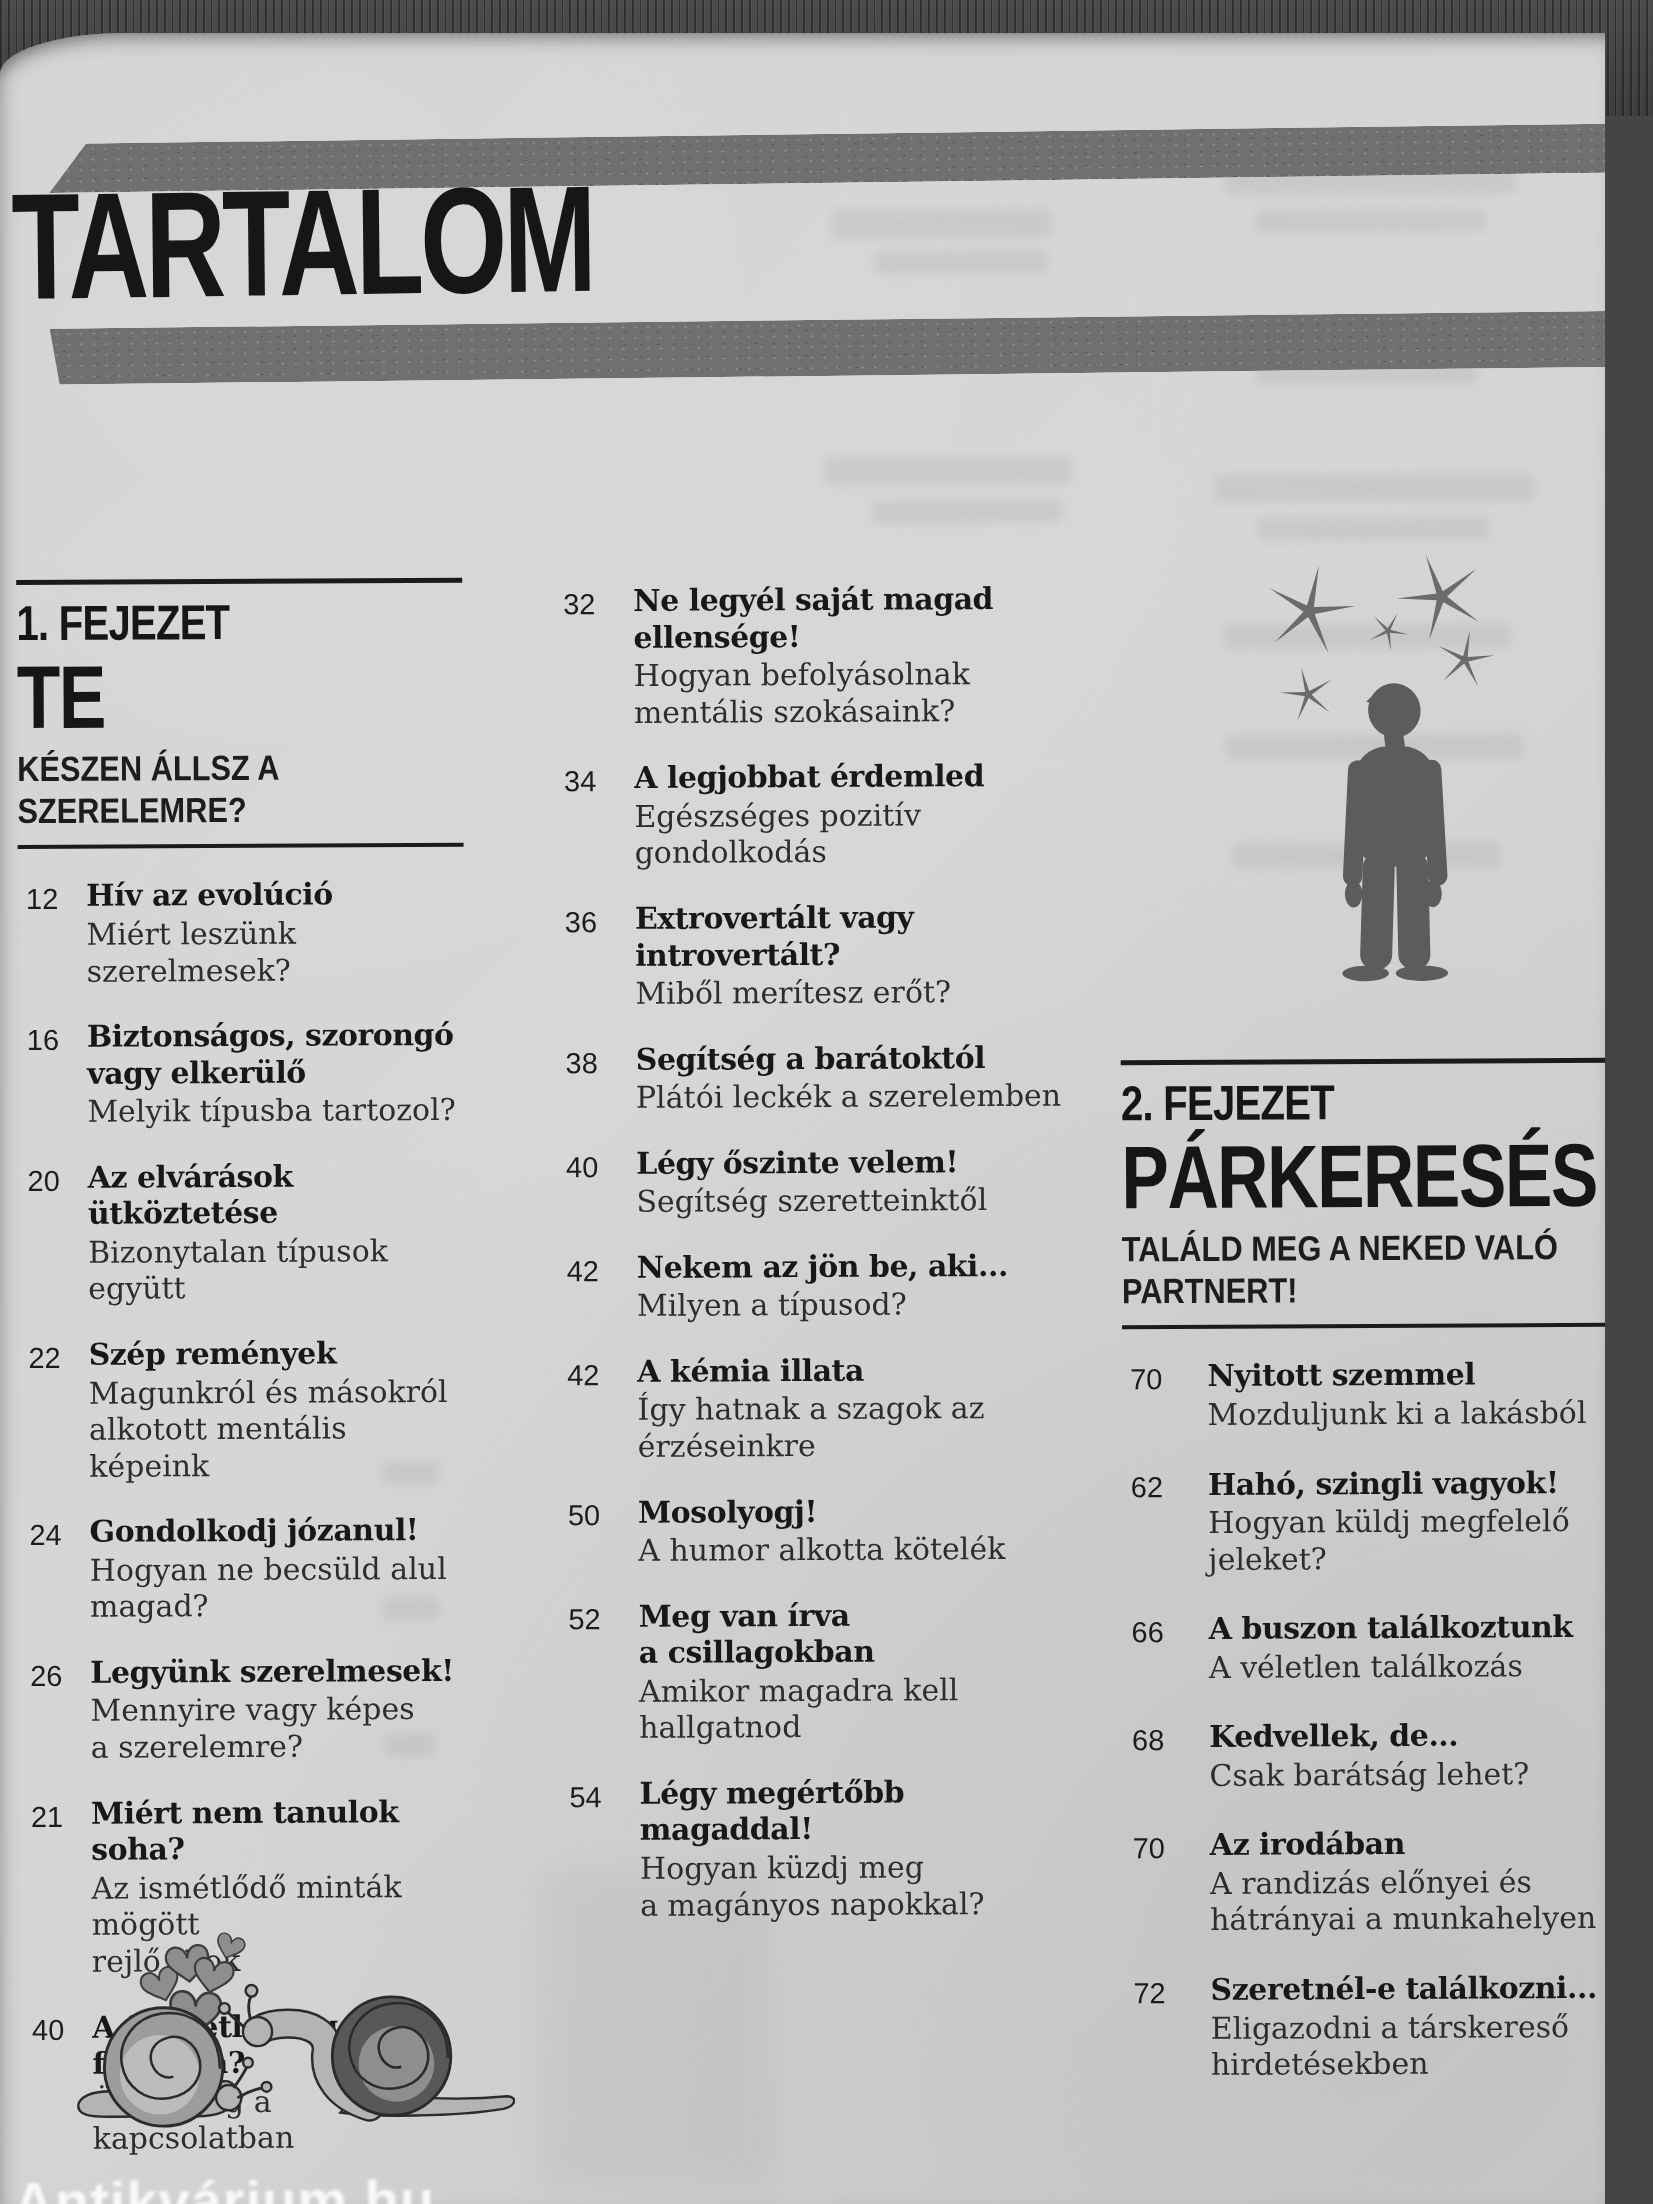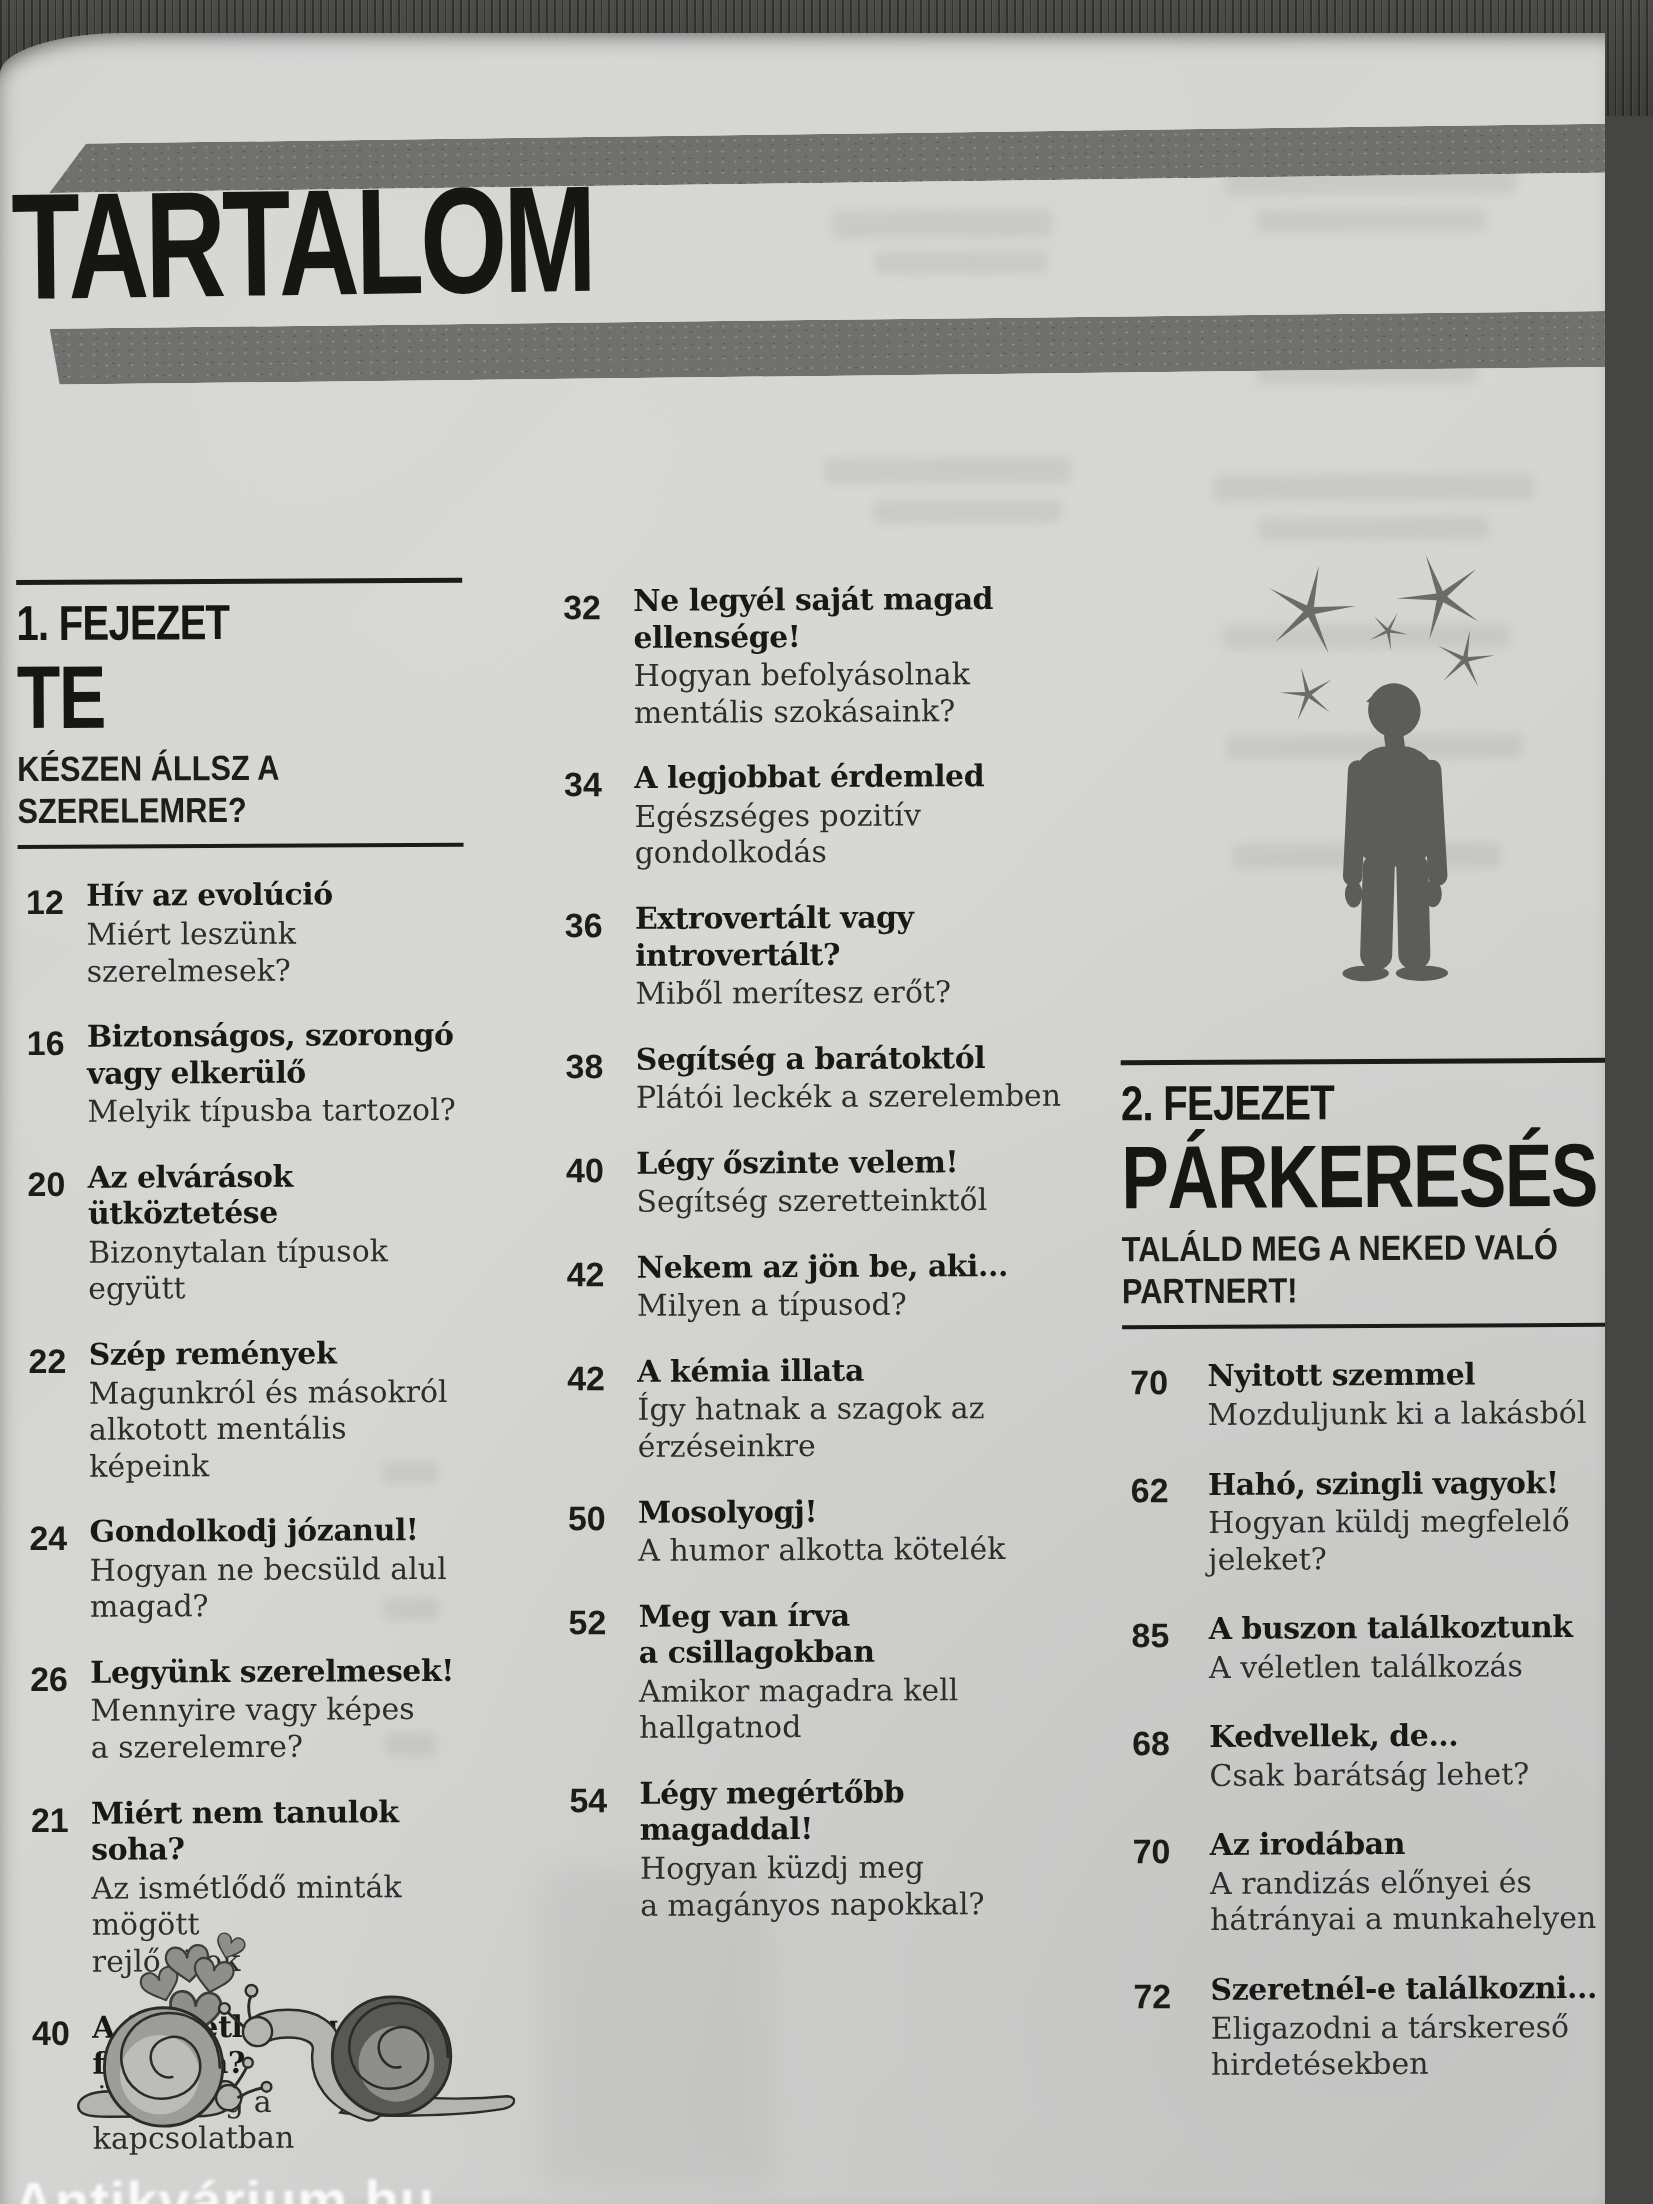--- a/index.html
+++ b/index.html
@@ -74,22 +74,22 @@
     font-family:"Liberation Sans", sans-serif;font-weight:700;
     font-size:35px;line-height:1.18;color:#1d1d1b;letter-spacing:0px;
     transform:scaleX(.88);transform-origin:left top;
     margin:5.8px 0 13.6px 0;white-space:pre-line;
   }
   .entries{margin-top:29px;}
   .entry{display:grid;grid-template-columns:68px 1fr;margin-bottom:29px;}
   .col2 .entry{grid-template-columns:78px 1fr;}
   .col3 .entry{grid-template-columns:85px 1fr;margin-bottom:33px;}
   .entry-num{
-    font-family:"Liberation Sans", sans-serif;font-weight:700;
-    font-size:34px;line-height:1.2;color:#1c1c1a;padding:3.9px 0 0 7.8px;
+    font-family:"Liberation Sans", sans-serif;font-weight:400;
+    font-size:29px;line-height:1.2;color:#1c1c1a;padding:3.9px 0 0 7.8px;
   }
   .entry-title{
     font-family:"DejaVu Serif", serif;font-weight:700;
     font-size:30px;line-height:1.22;letter-spacing:-0.5px;color:#181816;
     white-space:pre-line;
   }
   .entry-sub{
     font-family:"DejaVu Serif", serif;font-weight:400;
     font-size:30px;line-height:1.22;color:#2d2d2b;margin-top:1.9px;
     white-space:pre-line;
@@ -357,21 +357,21 @@
   <div class="entry">
     <div class="entry-num">62</div>
     <div class="entry-text">
       <div class="entry-title">Hahó, szingli vagyok!</div>
       <div class="entry-sub">Hogyan küldj megfelelő
 jeleket?</div>
     </div>
   </div>
 
   <div class="entry">
-    <div class="entry-num">85</div>
+    <div class="entry-num">66</div>
     <div class="entry-text">
       <div class="entry-title">A buszon találkoztunk</div>
       <div class="entry-sub">A véletlen találkozás</div>
     </div>
   </div>
 
   <div class="entry">
     <div class="entry-num">68</div>
     <div class="entry-text">
       <div class="entry-title">Kedvellek, de...</div>

